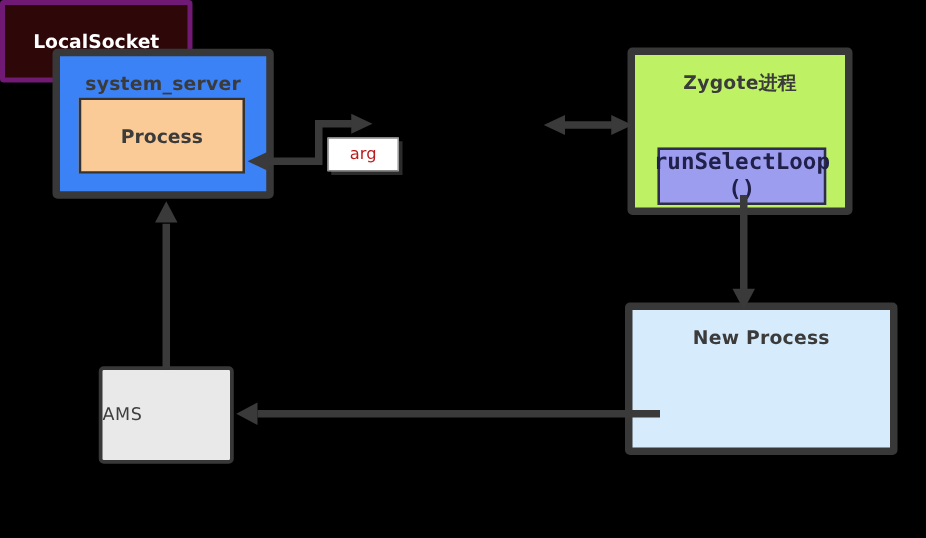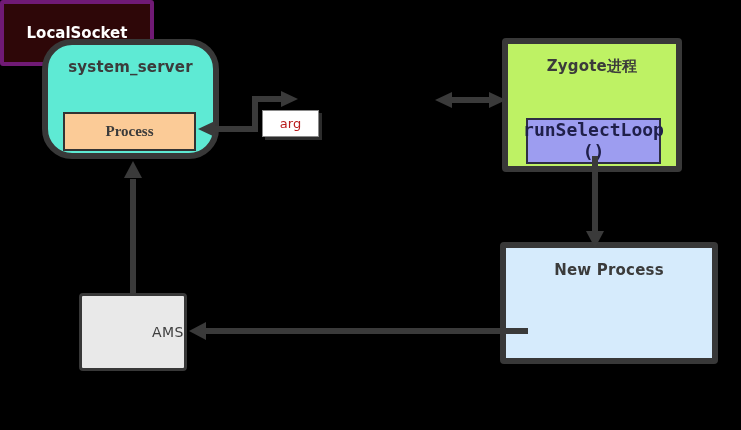--- a/index.html
+++ b/index.html
@@ -22,22 +22,22 @@
     margin-top:13px;letter-spacing:0.2px;
   }
   
   .child{
     position:absolute;box-sizing:border-box;
     border:2px solid #333;
     display:flex;align-items:center;justify-content:center;
     font-weight:bold;font-size:15px;text-align:center;
   }
 
-  .sys{left:42px;top:39px;width:177px;height:120px;background:#5eead4;border-radius:30px;}
-  .sys .child{left:15px;bottom:2px;width:133px;height:39px;background:#fbcb97;font-family:Liberation Serif, serif;}
+  .sys{left:42px;top:39px;width:177px;height:120px;background:#3b82f6;}
+  .sys .child{left:15px;bottom:14px;width:133px;height:61px;background:#fbcb97;}
 
   .lsk{
     left:288px;top:70px;width:146px;height:58px;
     background:#2e0708;border:4px solid #701a75;border-radius:3px;
     display:flex;align-items:center;justify-content:center;
     color:#fff;font-weight:bold;font-size:15px;
   }
 
   .zyg{left:502px;top:38px;width:180px;height:134px;background:#bef264;}
   .zyg .child{
@@ -49,21 +49,21 @@
 
   .npr{left:500px;top:242px;width:218px;height:122px;background:#d6ebfc;}
   .npr .child{
     left:22px;bottom:2px;width:136px;height:47px;background:#a4d3f7;
     border-color:#2d2d2d;color:#2b2b2b;
   }
 
   .ams{
     left:79px;top:293px;width:108px;height:78px;
     background:#e9e9e9;border-width:3px;
-    display:flex;align-items:center;justify-content:flex-end;
+    display:flex;align-items:center;justify-content:flex-start;
     font-size:14px;color:#3f3f3f;letter-spacing:0.5px;
   }
 
   .arglabel{
     position:absolute;left:262px;top:110px;width:57px;height:27px;
     box-sizing:border-box;background:#fff;border:1px solid #8a8a8a;
     box-shadow:3px 3px 0 #2c2c2c;
     display:flex;align-items:center;justify-content:center;
     font-size:13px;color:#b91c1c;z-index:8;
   }

